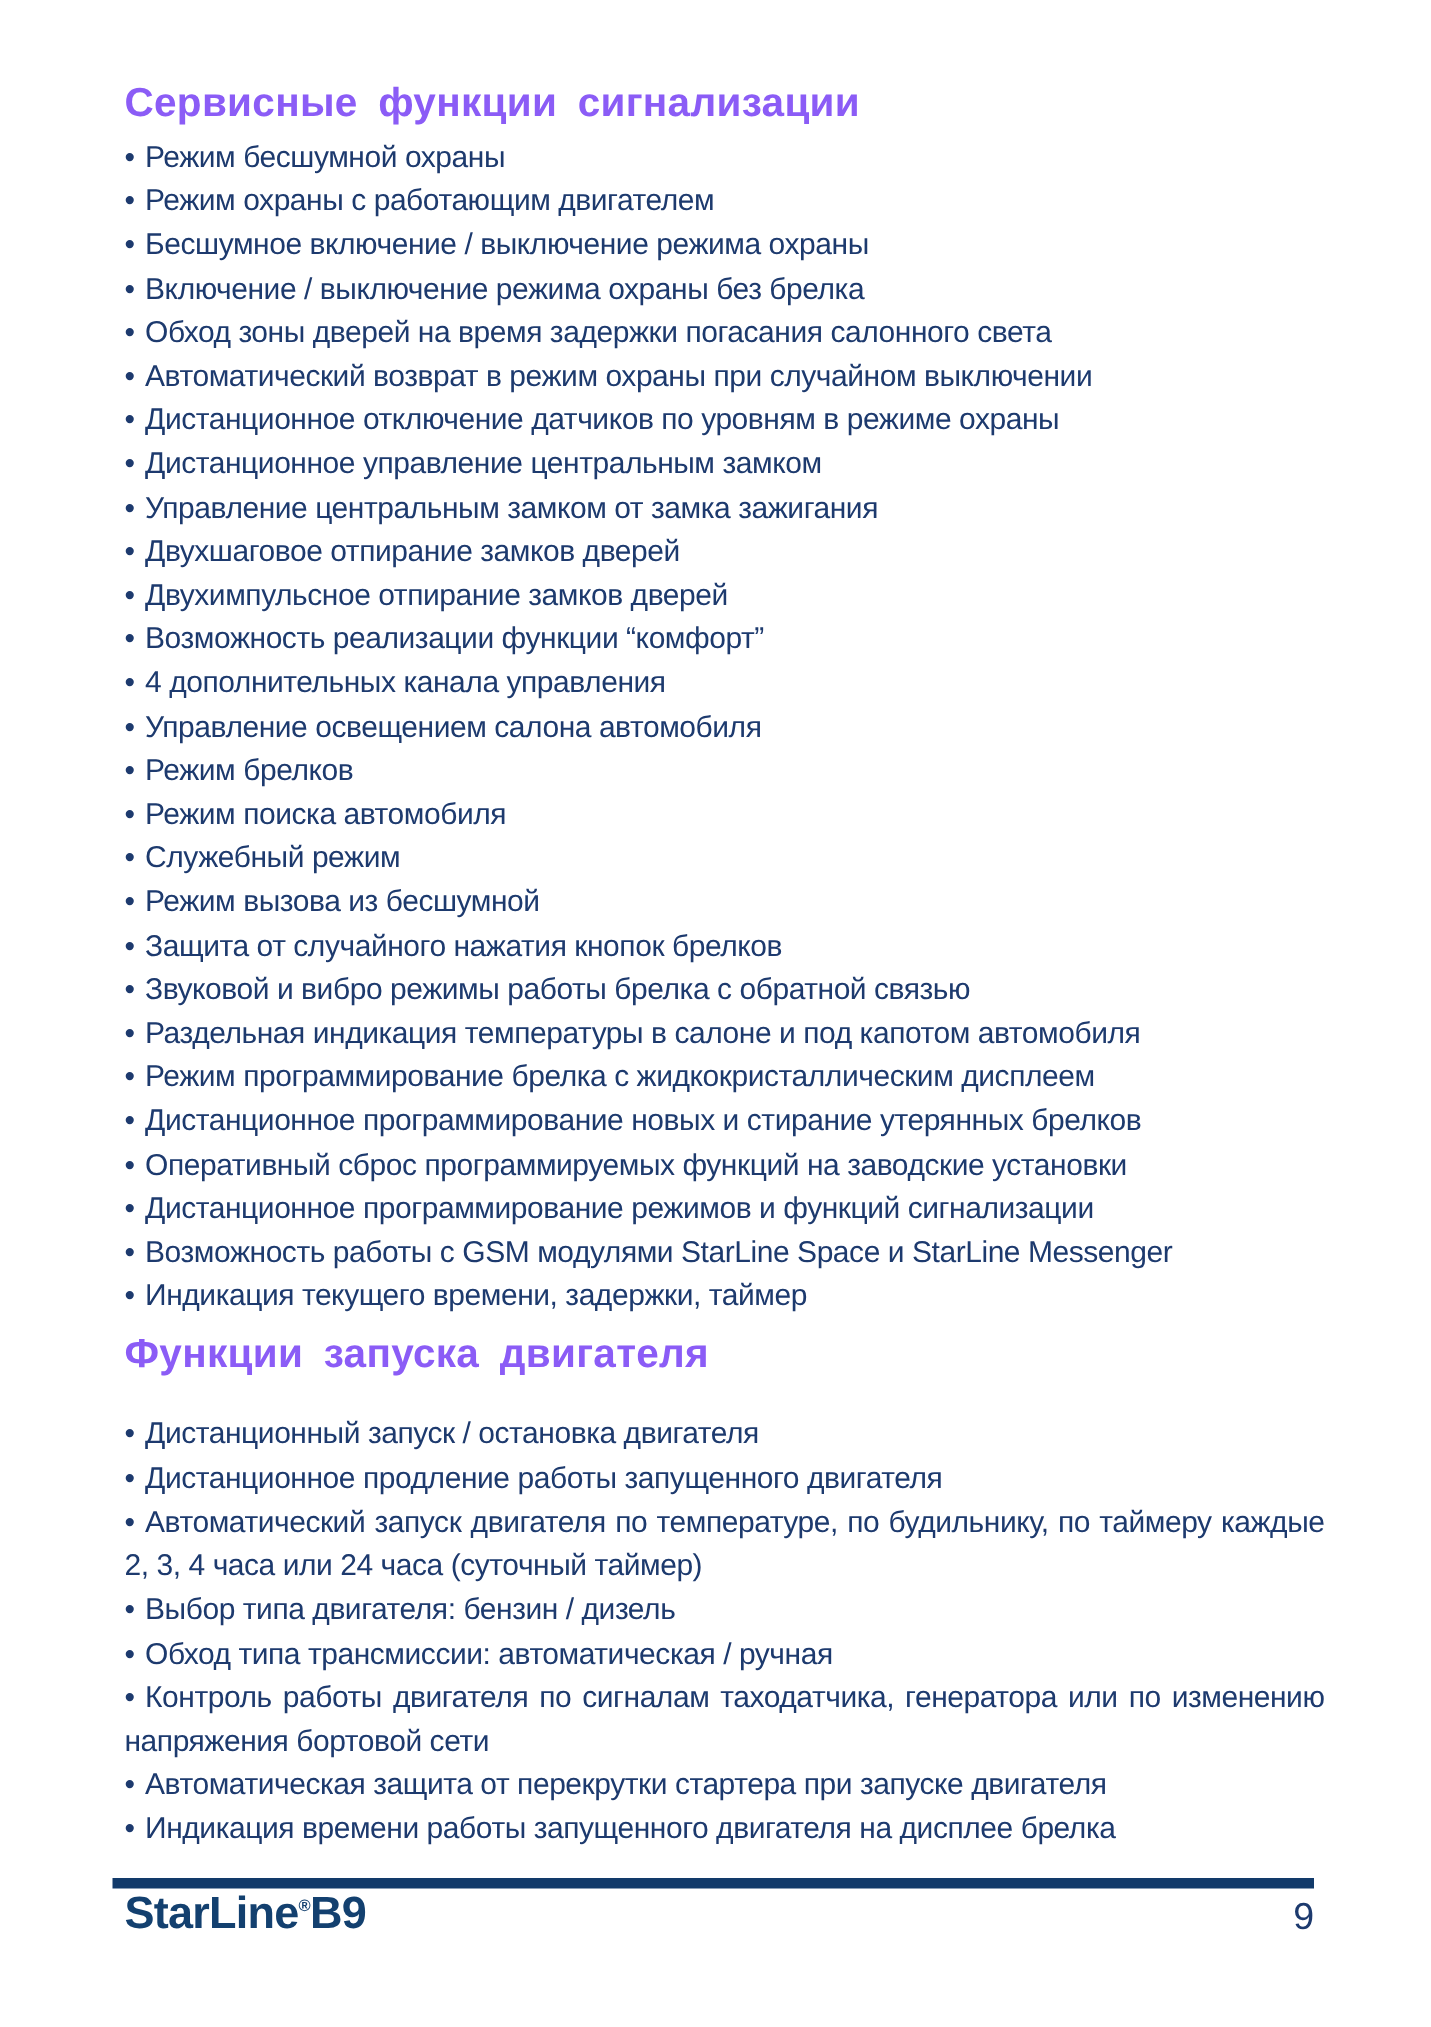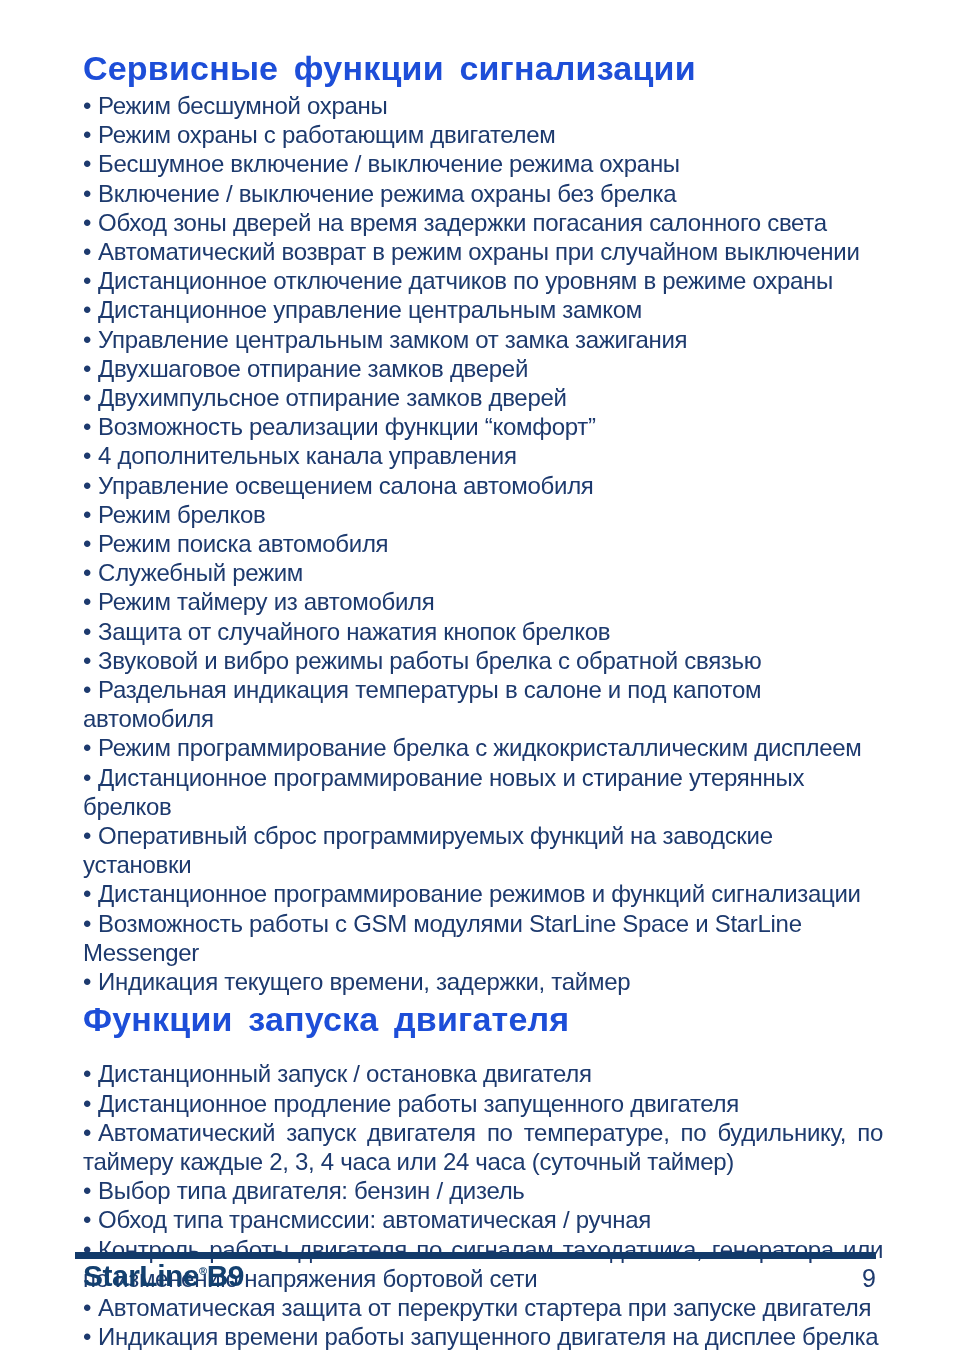--- a/index.html
+++ b/index.html
@@ -16,34 +16,34 @@
     overflow: hidden;
   }
   .content {
     position: absolute;
     left: 83px;
     top: 53px;
     width: 800px;
   }
   .section-title {
     margin: 0 0 8px 0;
-    font-size: 34px;
+    font-size: 27px;
     line-height: 30px;
     font-weight: bold;
-    color: #1d4ed8;
+    color: #8b5cf6;
     word-spacing: 6px;
     letter-spacing: 0.2px;
   }
   .section + .section .section-title {
     margin-top: 8px;
     margin-bottom: 25px;
   }
   .item {
     margin: 0;
-    font-size: 24px;
+    font-size: 20px;
     line-height: 29.2px;
     color: #1d3a6e;
     letter-spacing: -0.3px;
   }
   .item.justify {
     text-align: justify;
     text-align-last: left;
   }
   .bullet {
     display: inline-block;
@@ -98,21 +98,21 @@
         <p class="item"><span class="bullet">•</span><span>Дистанционное управление центральным замком</span></p>
         <p class="item"><span class="bullet">•</span><span>Управление центральным замком от замка зажигания</span></p>
         <p class="item"><span class="bullet">•</span><span>Двухшаговое отпирание замков дверей</span></p>
         <p class="item"><span class="bullet">•</span><span>Двухимпульсное отпирание замков дверей</span></p>
         <p class="item"><span class="bullet">•</span><span>Возможность реализации функции “комфорт”</span></p>
         <p class="item"><span class="bullet">•</span><span>4 дополнительных канала управления</span></p>
         <p class="item"><span class="bullet">•</span><span>Управление освещением салона автомобиля</span></p>
         <p class="item"><span class="bullet">•</span><span>Режим брелков</span></p>
         <p class="item"><span class="bullet">•</span><span>Режим поиска автомобиля</span></p>
         <p class="item"><span class="bullet">•</span><span>Служебный режим</span></p>
-        <p class="item"><span class="bullet">•</span><span>Режим таймеру из автомобиля</span></p>
+        <p class="item"><span class="bullet">•</span><span>Режим вызова из бесшумной</span></p>
         <p class="item"><span class="bullet">•</span><span>Защита от случайного нажатия кнопок брелков</span></p>
         <p class="item"><span class="bullet">•</span><span>Звуковой и вибро режимы работы брелка с обратной связью</span></p>
         <p class="item"><span class="bullet">•</span><span>Раздельная индикация температуры в салоне и под капотом автомобиля</span></p>
         <p class="item"><span class="bullet">•</span><span>Режим программирование брелка с жидкокристаллическим дисплеем</span></p>
         <p class="item"><span class="bullet">•</span><span>Дистанционное программирование новых и стирание утерянных брелков</span></p>
         <p class="item"><span class="bullet">•</span><span>Оперативный сброс программируемых функций на заводские установки</span></p>
         <p class="item"><span class="bullet">•</span><span>Дистанционное программирование режимов и функций сигнализации</span></p>
         <p class="item"><span class="bullet">•</span><span>Возможность работы с GSM модулями StarLine Space и StarLine Messenger</span></p>
         <p class="item"><span class="bullet">•</span><span>Индикация текущего времени, задержки, таймер</span></p>
       </section>

